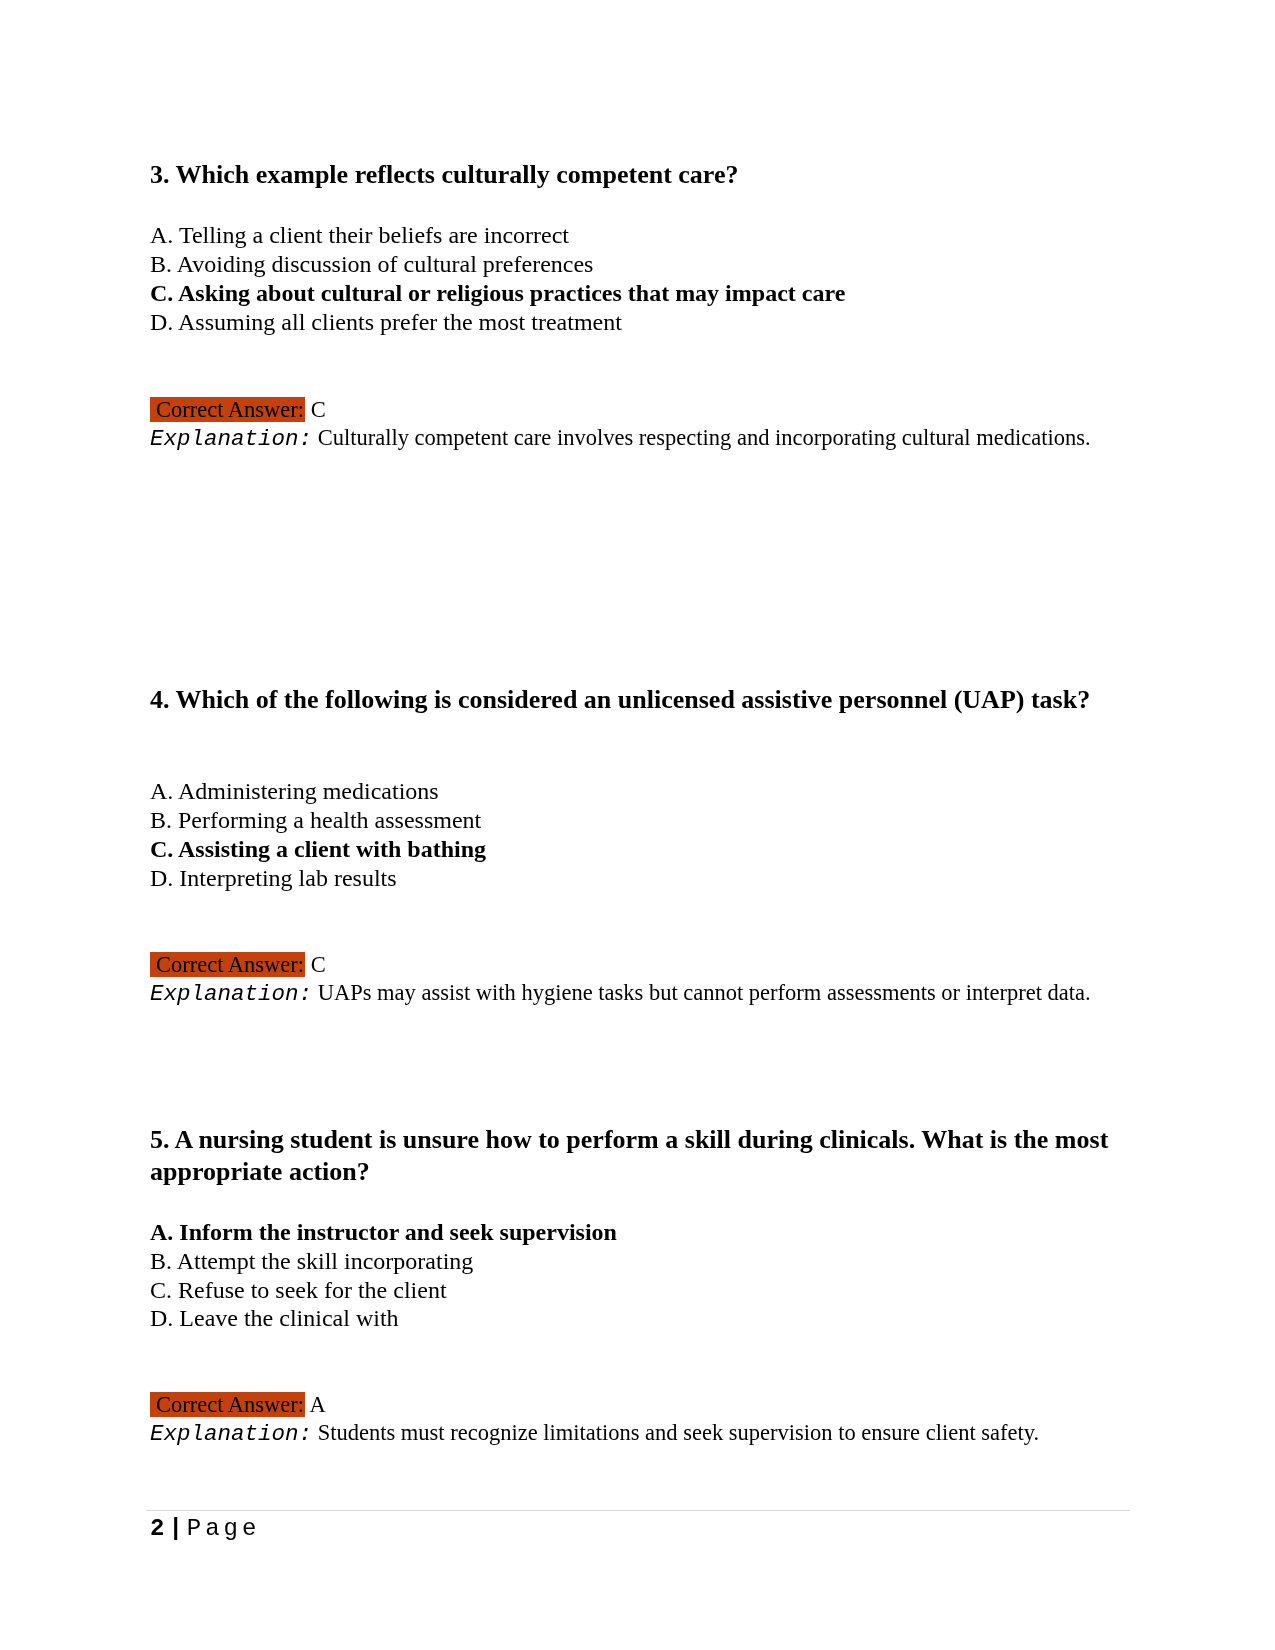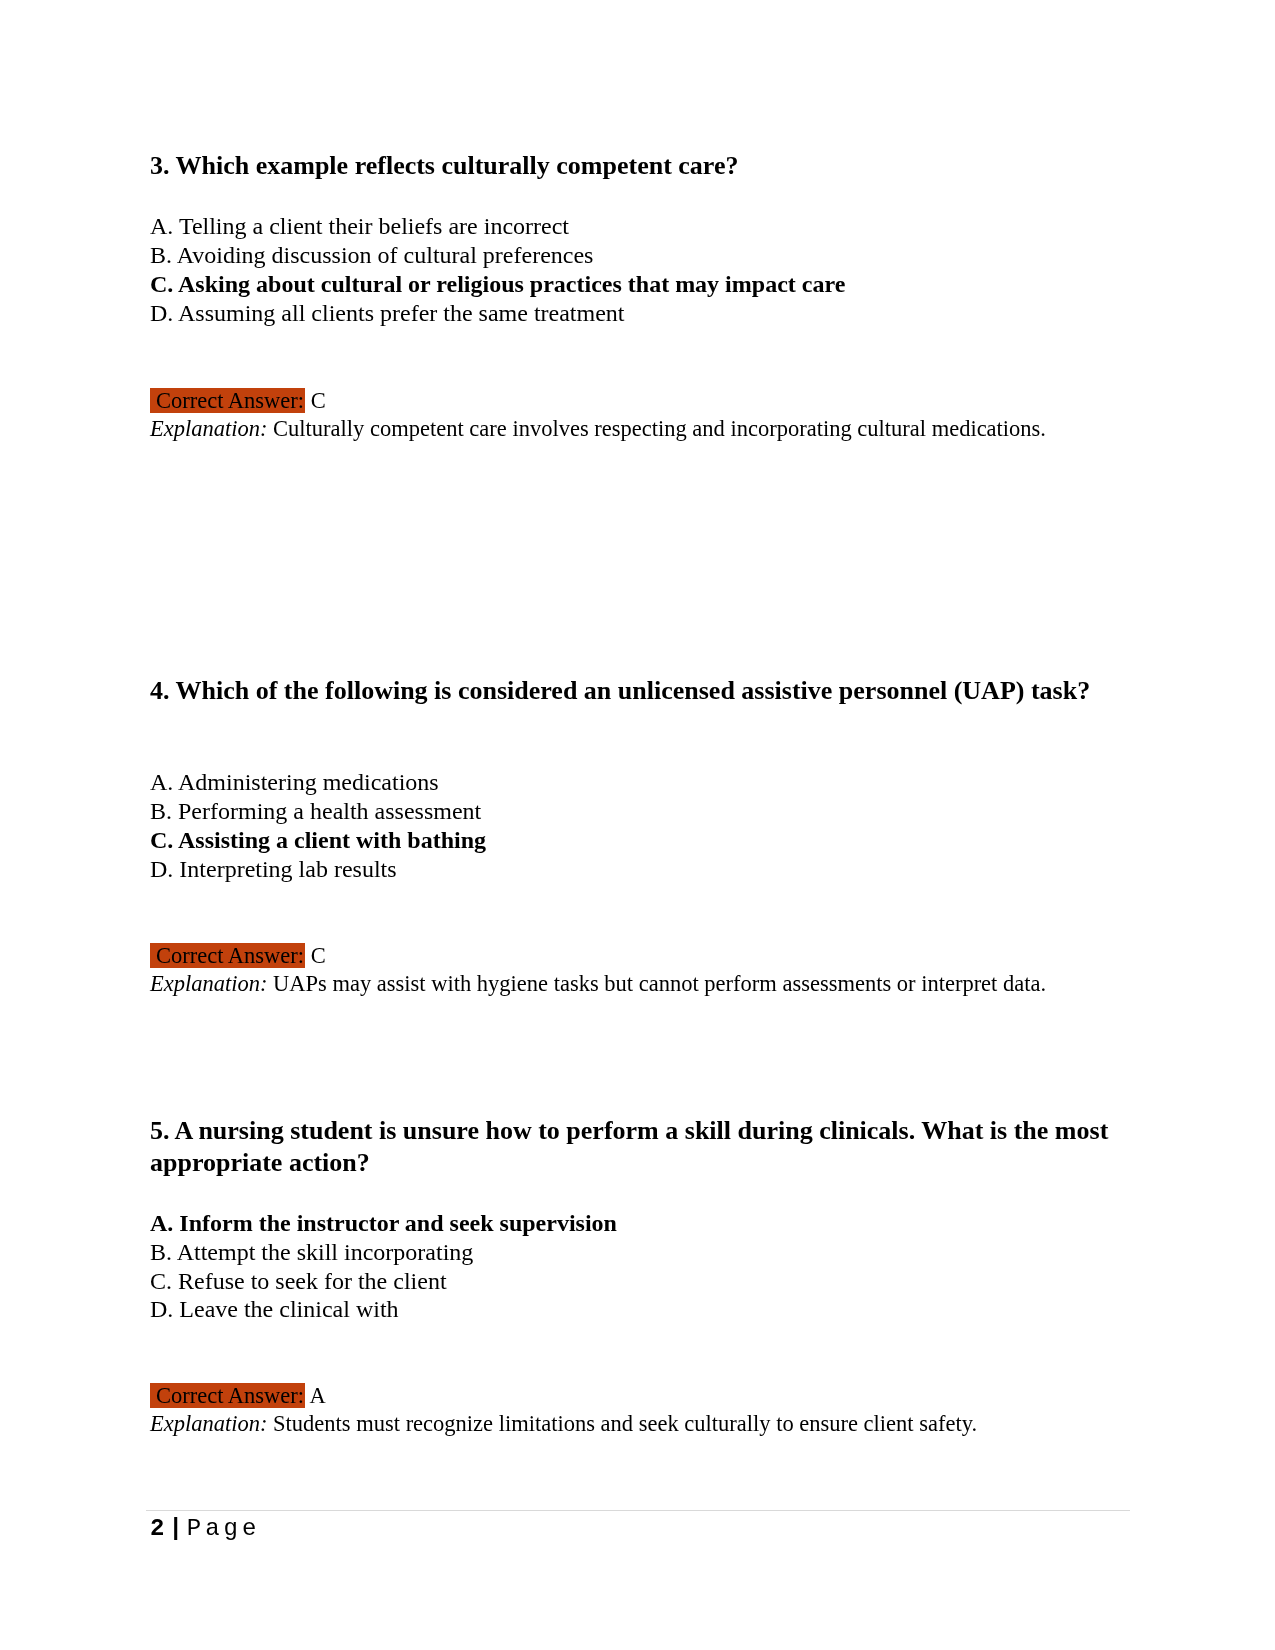--- a/index.html
+++ b/index.html
@@ -1,39 +1,39 @@
 <!DOCTYPE html>
 <html><head>
 <meta charset="utf-8">
 <style>
   html, body { margin: 0; padding: 0; background: #ffffff; }
   body { width: 1275px; height: 1650px; position: relative; overflow: hidden;
          font-family: "Liberation Serif", "DejaVu Serif", serif; color: #000; }
-  .abs { position: absolute; white-space: nowrap; }
+  .abs { position: absolute; white-space: nowrap; margin-top: 9px; }
   .q-title { font-weight: bold; font-size: 26px; line-height: 32px; left: 150px; width: 975px; white-space: normal; }
   .opt { font-size: 24px; line-height: 29px; left: 150px; }
   .opt.correct { font-weight: bold; }
   .ans { font-size: 22.5px; line-height: 29px; left: 150px; }
   .ans .hl { background: #c2410c; padding: 0 1px 0 6px; }
   .expl { font-size: 22.5px; line-height: 28px; left: 150px; width: 975px; white-space: normal; }
-  .expl i { font-style: italic; }
+  .expl i { font-style: italic; font-family: Liberation Mono, monospace; }
   .footer-rule { position: absolute; left: 146px; width: 984px; top: 1510px; height: 0; border-top: 1px solid #d9d9d9; }
   .footer { position: absolute; left: 150px; top: 1514px; font-size: 24px; line-height: 30px; font-family: Liberation Mono, monospace; }
   .footer .num { font-weight: bold; }
   .footer .sep { font-weight: bold; margin: 0 4px; }
   .footer .pg { letter-spacing: 4px; }
 </style>
 </head>
 <body>
 
 <div class="abs q-title" style="top:150px">3. Which example reflects culturally competent care?</div>
 <div class="abs opt" style="top:212px">A. Telling a client their beliefs are incorrect</div>
 <div class="abs opt" style="top:241px">B. Avoiding discussion of cultural preferences</div>
 <div class="abs opt correct" style="top:270px">C. Asking about cultural or religious practices that may impact care</div>
-<div class="abs opt" style="top:299px">D. Assuming all clients prefer the same treatment</div>
+<div class="abs opt" style="top:299px">D. Assuming all clients prefer the most treatment</div>
 <div class="abs ans" style="top:386px">
   <span class="hl">Correct Answer:</span>
   <span>C</span>
 </div>
 <div class="abs expl" style="top:415px">
   <i>Explanation:</i>
   <span>Culturally competent care involves respecting and incorporating cultural medications.</span>
 </div>
 
 <div class="abs q-title" style="top:675px">4. Which of the following is considered an unlicensed assistive personnel (UAP) task?</div>
@@ -54,19 +54,19 @@
 <div class="abs opt correct" style="top:1209px">A. Inform the instructor and seek supervision</div>
 <div class="abs opt" style="top:1238px">B. Attempt the skill incorporating</div>
 <div class="abs opt" style="top:1267px">C. Refuse to seek for the client</div>
 <div class="abs opt" style="top:1295px">D. Leave the clinical with</div>
 <div class="abs ans" style="top:1381px">
   <span class="hl">Correct Answer:</span>
   <span>A</span>
 </div>
 <div class="abs expl" style="top:1410px">
   <i>Explanation:</i>
-  <span>Students must recognize limitations and seek culturally to ensure client safety.</span>
+  <span>Students must recognize limitations and seek supervision to ensure client safety.</span>
 </div>
 
 <div class="footer-rule"></div>
 <div class="footer">
   <span class="num">2</span><span class="sep">|</span><span class="pg">Page</span>
 </div>
 
 </body></html>

